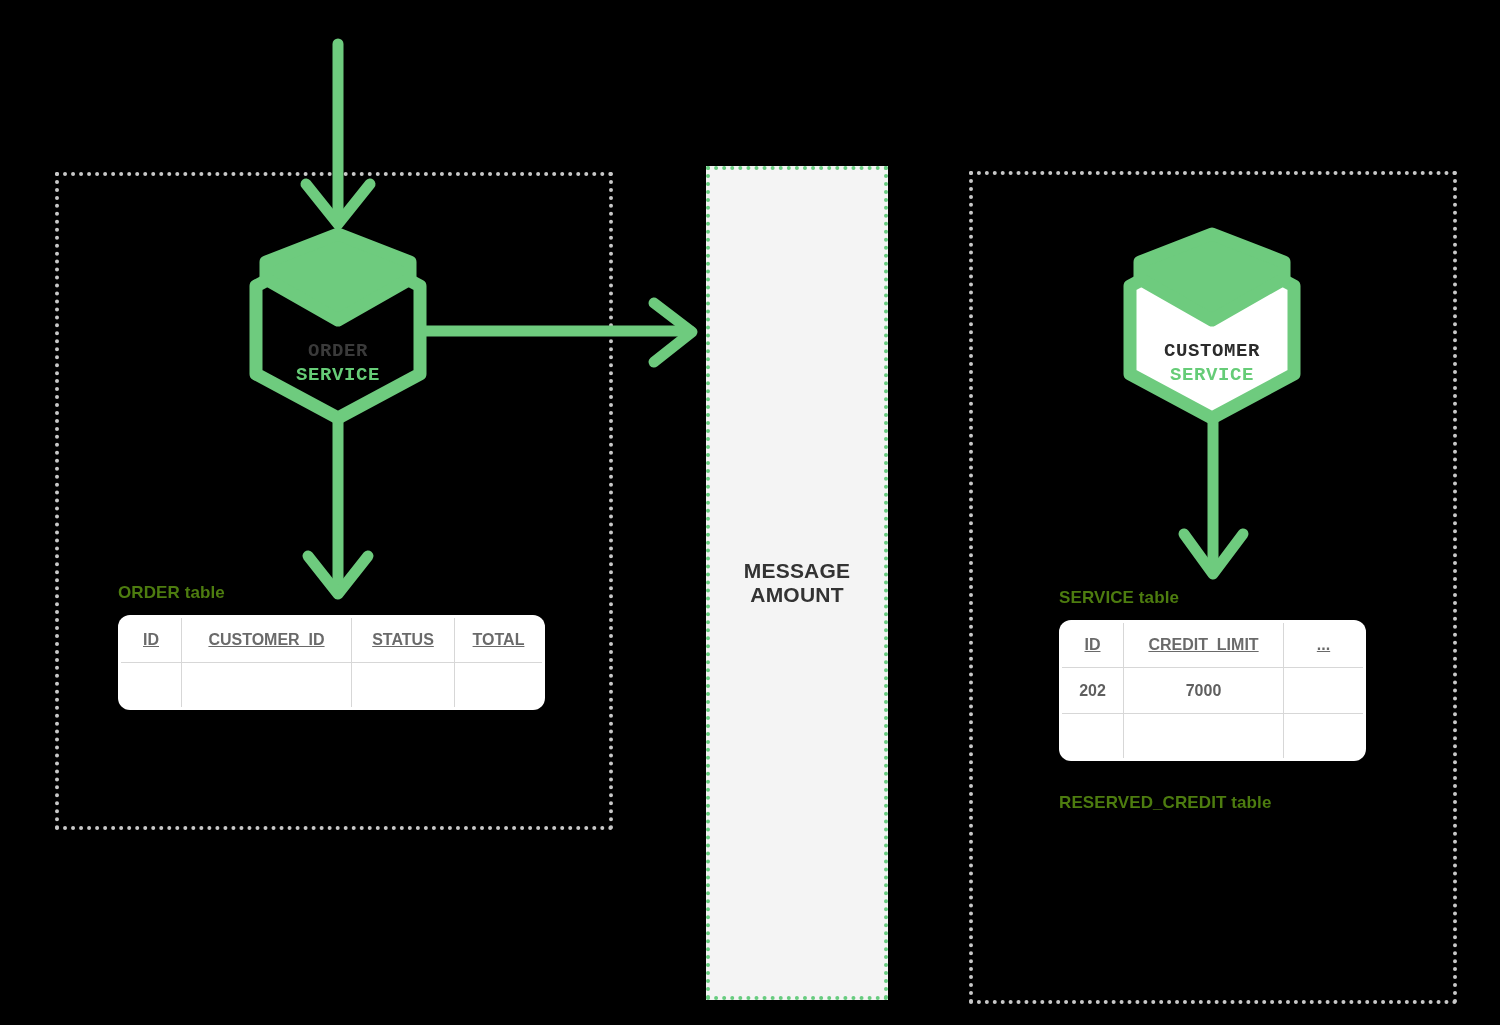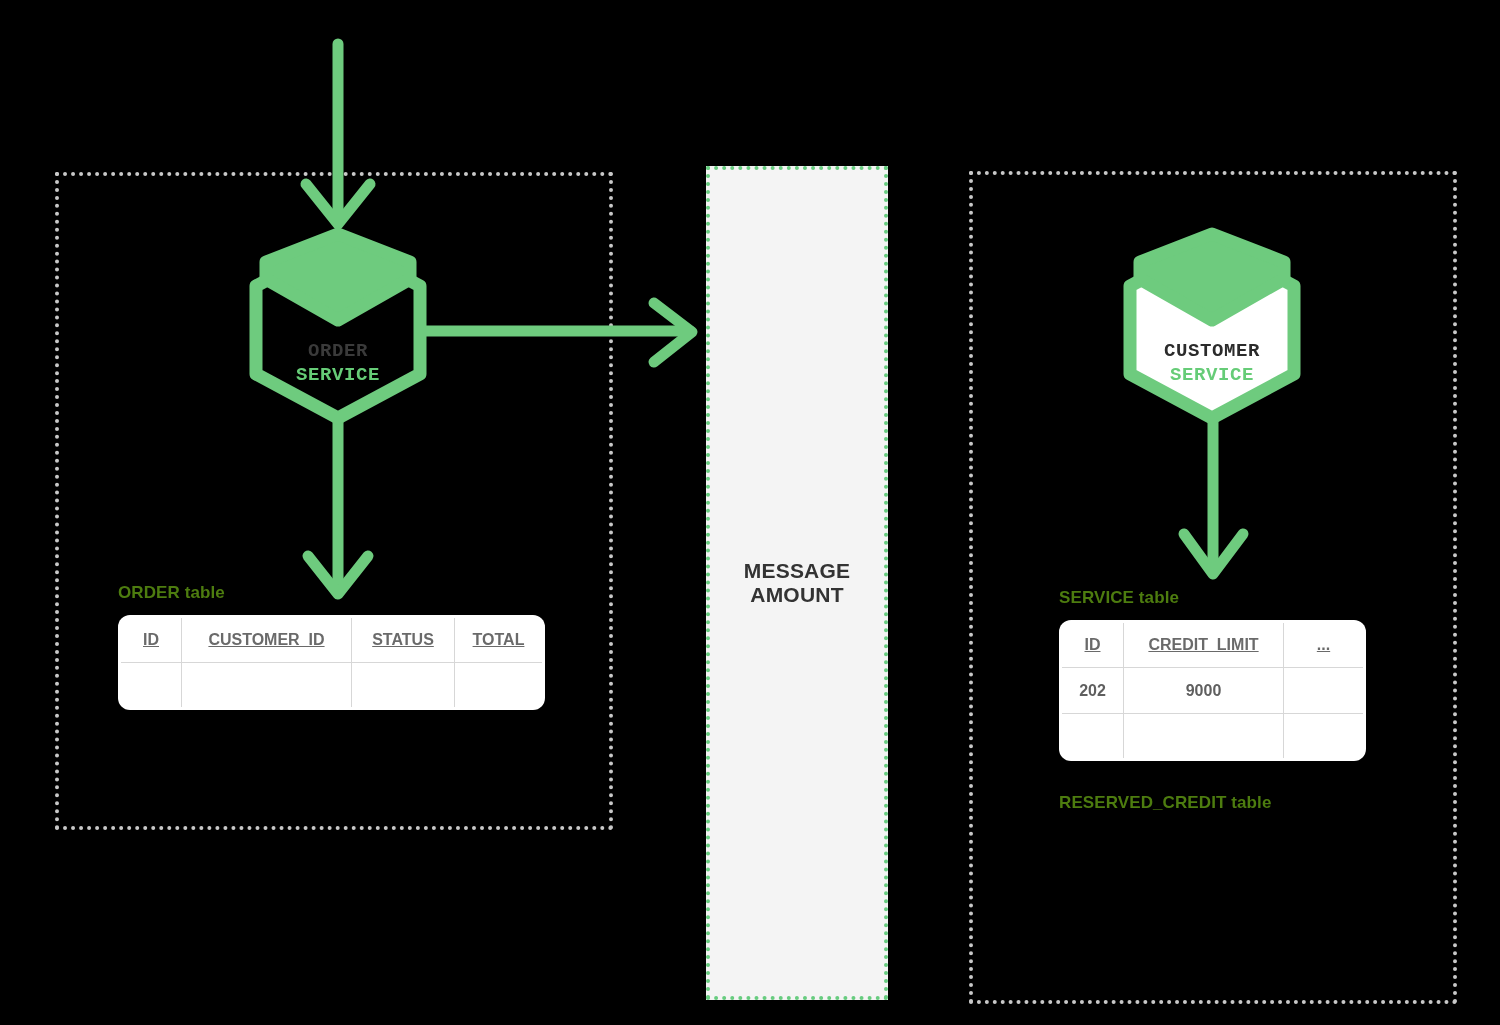--- a/index.html
+++ b/index.html
@@ -218,21 +218,21 @@
           <col style="width:81px">
       </colgroup>
       <tbody>
           <tr>
             <th>ID</th>
             <th>CREDIT_LIMIT</th>
             <th>...</th>
           </tr>
           <tr>
             <td>202</td>
-            <td>9000</td>
+            <td>7000</td>
             <td></td>
           </tr>
           <tr>
             <td></td>
             <td></td>
             <td></td>
           </tr>
         </tbody>
     </table>
   </div>

